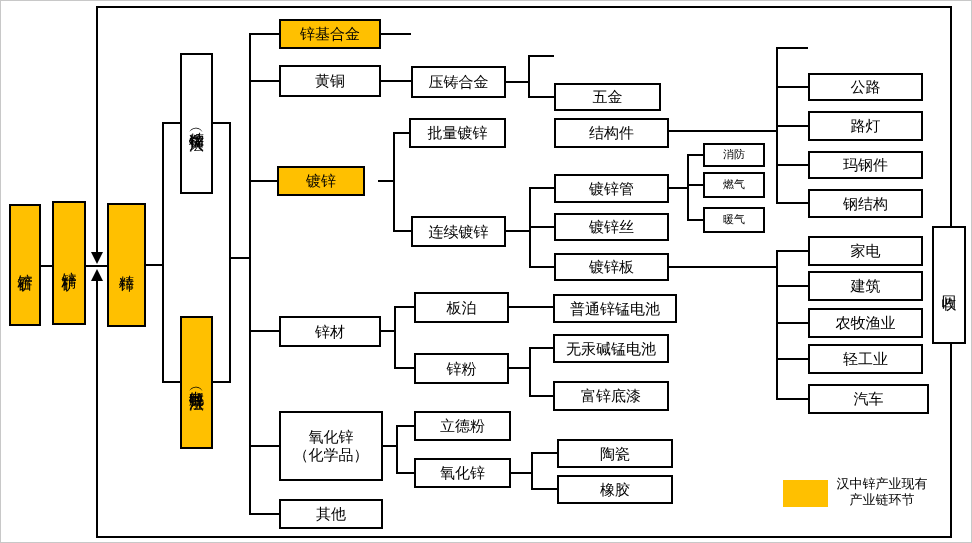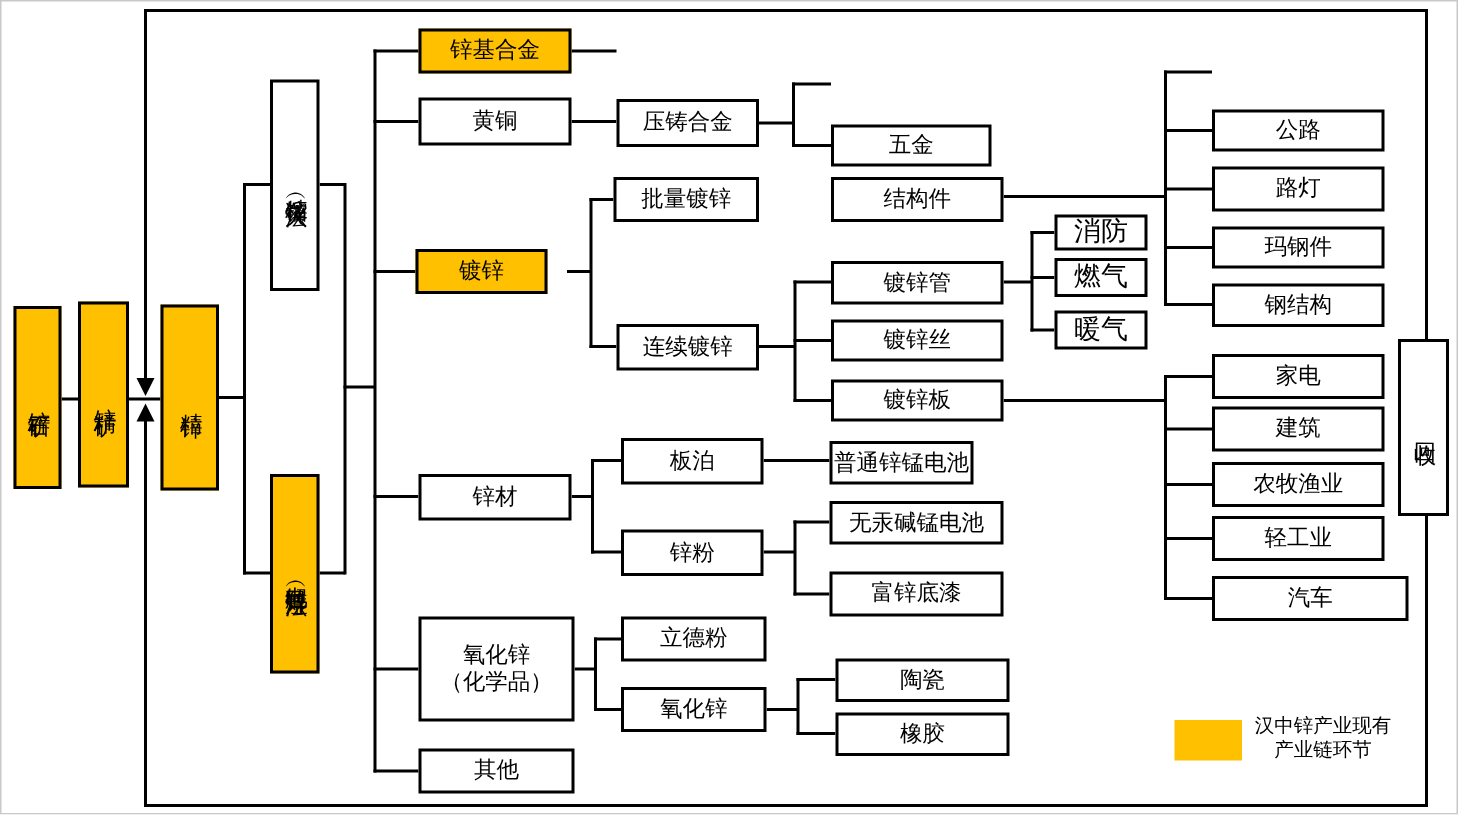--- a/index.html
+++ b/index.html
@@ -2,21 +2,21 @@
 <html><head>
 <meta charset="utf-8">
 <style>
   html,body{margin:0;padding:0;background:#fff;font-family:"Liberation Sans","DejaVu Sans",sans-serif;}
   #stage{position:relative;width:970px;height:541px;background:#fff;border:1px solid #c8c8c8;overflow:hidden;}
   .node{position:absolute;box-sizing:border-box;border:2px solid #000;background:#fff;color:#000;
         display:flex;align-items:center;justify-content:center;text-align:center;
         font-size:15px;line-height:1.2;white-space:pre-line;}
   .node.orange{background:#FFC000;}
   .node.v{writing-mode:vertical-rl;letter-spacing:2px;}
-  .node.sm{font-size:18px;}
+  .node.sm{font-size:11px;}
   .ln{position:absolute;background:#000;height:2px;}
   .ln.v{width:2px;}
   .arr{position:absolute;width:0;height:0;border-left:6px solid transparent;border-right:6px solid transparent;}
   .arr.down{border-top:12px solid #000;}
   .arr.up{border-bottom:12px solid #000;}
   #legend-swatch{position:absolute;left:782px;top:479px;width:45px;height:27px;background:#FFC000;}
   #legend-label{position:absolute;left:826px;top:475px;width:110px;font-size:13px;line-height:1.25;
         color:#000;text-align:center;white-space:pre-line;}
 </style>
 </head>
@@ -130,26 +130,26 @@
   <div class="node sm" style="left:702px;top:206px;width:62px;height:26px">暖气</div>
 
   <div class="node" style="left:807px;top:72px;width:115px;height:28px">公路</div>
   <div class="node" style="left:807px;top:110px;width:115px;height:30px">路灯</div>
   <div class="node" style="left:807px;top:150px;width:115px;height:28px">玛钢件</div>
   <div class="node" style="left:807px;top:188px;width:115px;height:29px">钢结构</div>
   <div class="node" style="left:807px;top:235px;width:115px;height:30px">家电</div>
   <div class="node" style="left:807px;top:270px;width:115px;height:30px">建筑</div>
   <div class="node" style="left:807px;top:307px;width:115px;height:30px">农牧渔业</div>
   <div class="node" style="left:807px;top:343px;width:115px;height:30px">轻工业</div>
-  <div class="node" style="left:807px;top:383px;width:131px;height:30px">汽车</div>
+  <div class="node" style="left:807px;top:383px;width:121px;height:30px">汽车</div>
 
   <div class="node" style="left:278px;top:315px;width:102px;height:31px">锌材</div>
   <div class="node" style="left:413px;top:291px;width:95px;height:31px">板泊</div>
   <div class="node" style="left:413px;top:352px;width:95px;height:31px">锌粉</div>
-  <div class="node" style="left:552px;top:293px;width:96px;height:29px">普通锌锰电池</div>
+  <div class="node" style="left:552px;top:293px;width:124px;height:29px">普通锌锰电池</div>
   <div class="node" style="left:552px;top:333px;width:116px;height:29px">无汞碱锰电池</div>
   <div class="node" style="left:552px;top:380px;width:116px;height:30px">富锌底漆</div>
   <div class="node" style="left:278px;top:410px;width:104px;height:70px">氧化锌
 （化学品）</div>
   <div class="node" style="left:413px;top:410px;width:97px;height:30px">立德粉</div>
   <div class="node" style="left:413px;top:457px;width:97px;height:30px">氧化锌</div>
   <div class="node" style="left:556px;top:438px;width:116px;height:29px">陶瓷</div>
   <div class="node" style="left:556px;top:474px;width:116px;height:29px">橡胶</div>
   <div class="node" style="left:278px;top:498px;width:104px;height:30px">其他</div>
 

